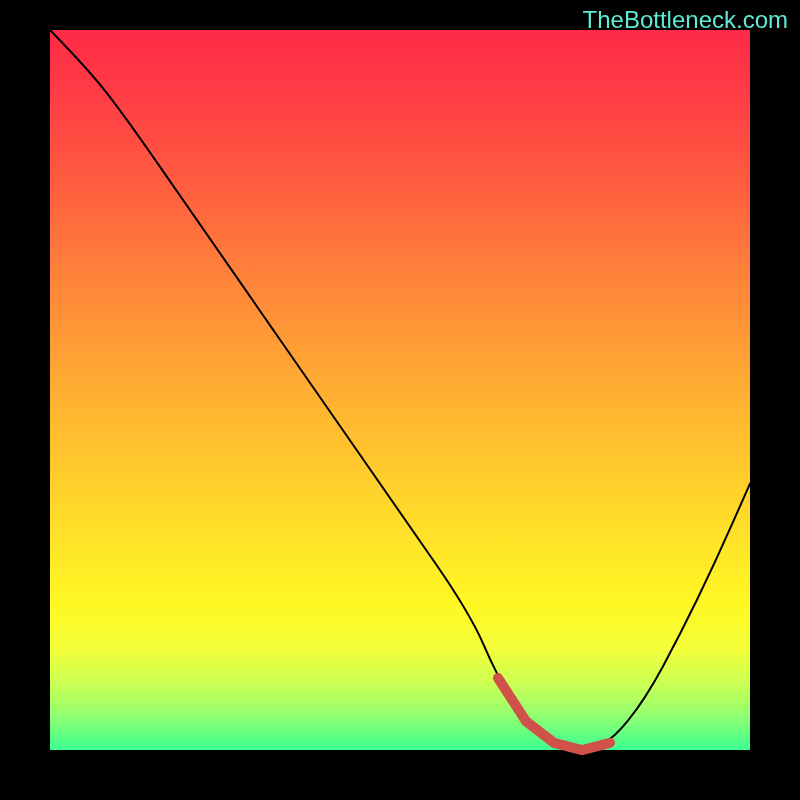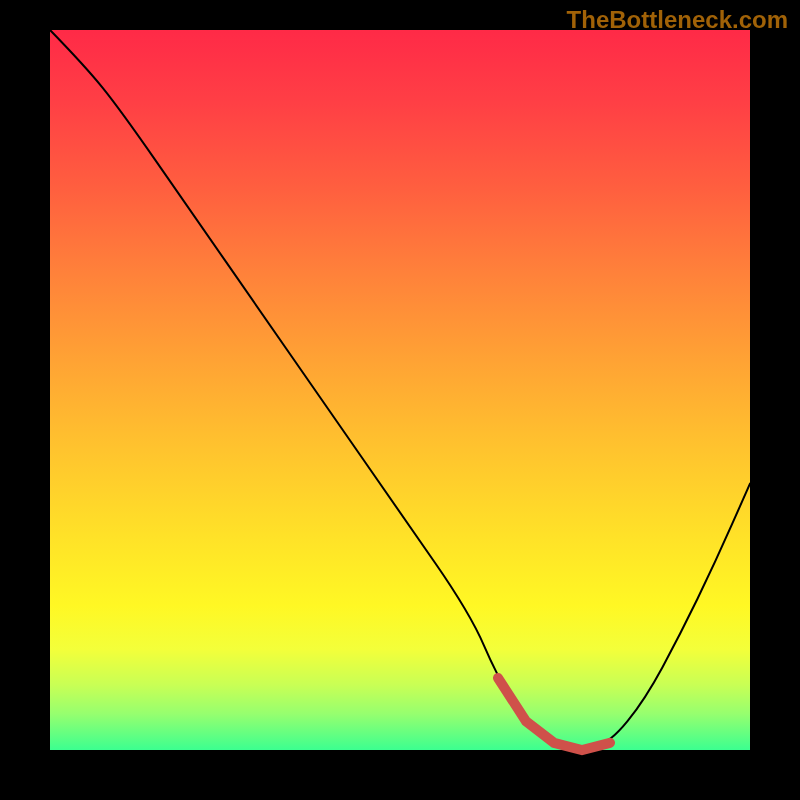--- a/index.html
+++ b/index.html
@@ -13,23 +13,23 @@
   }
   .wrap {
     position: relative;
     width: 800px;
     height: 800px;
   }
   .watermark {
     position: absolute;
     top: 6px;
     right: 12px;
-    color: #a16207;
+    color: #5eead4;
     font-size: 24px;
-    font-weight: 700;
+    font-weight: 400;
     z-index: 5;
   }
   .chart-area {
     position: absolute;
     left: 50px;
     top: 30px;
     width: 700px;
     height: 720px;
     background: linear-gradient(
       to bottom,

